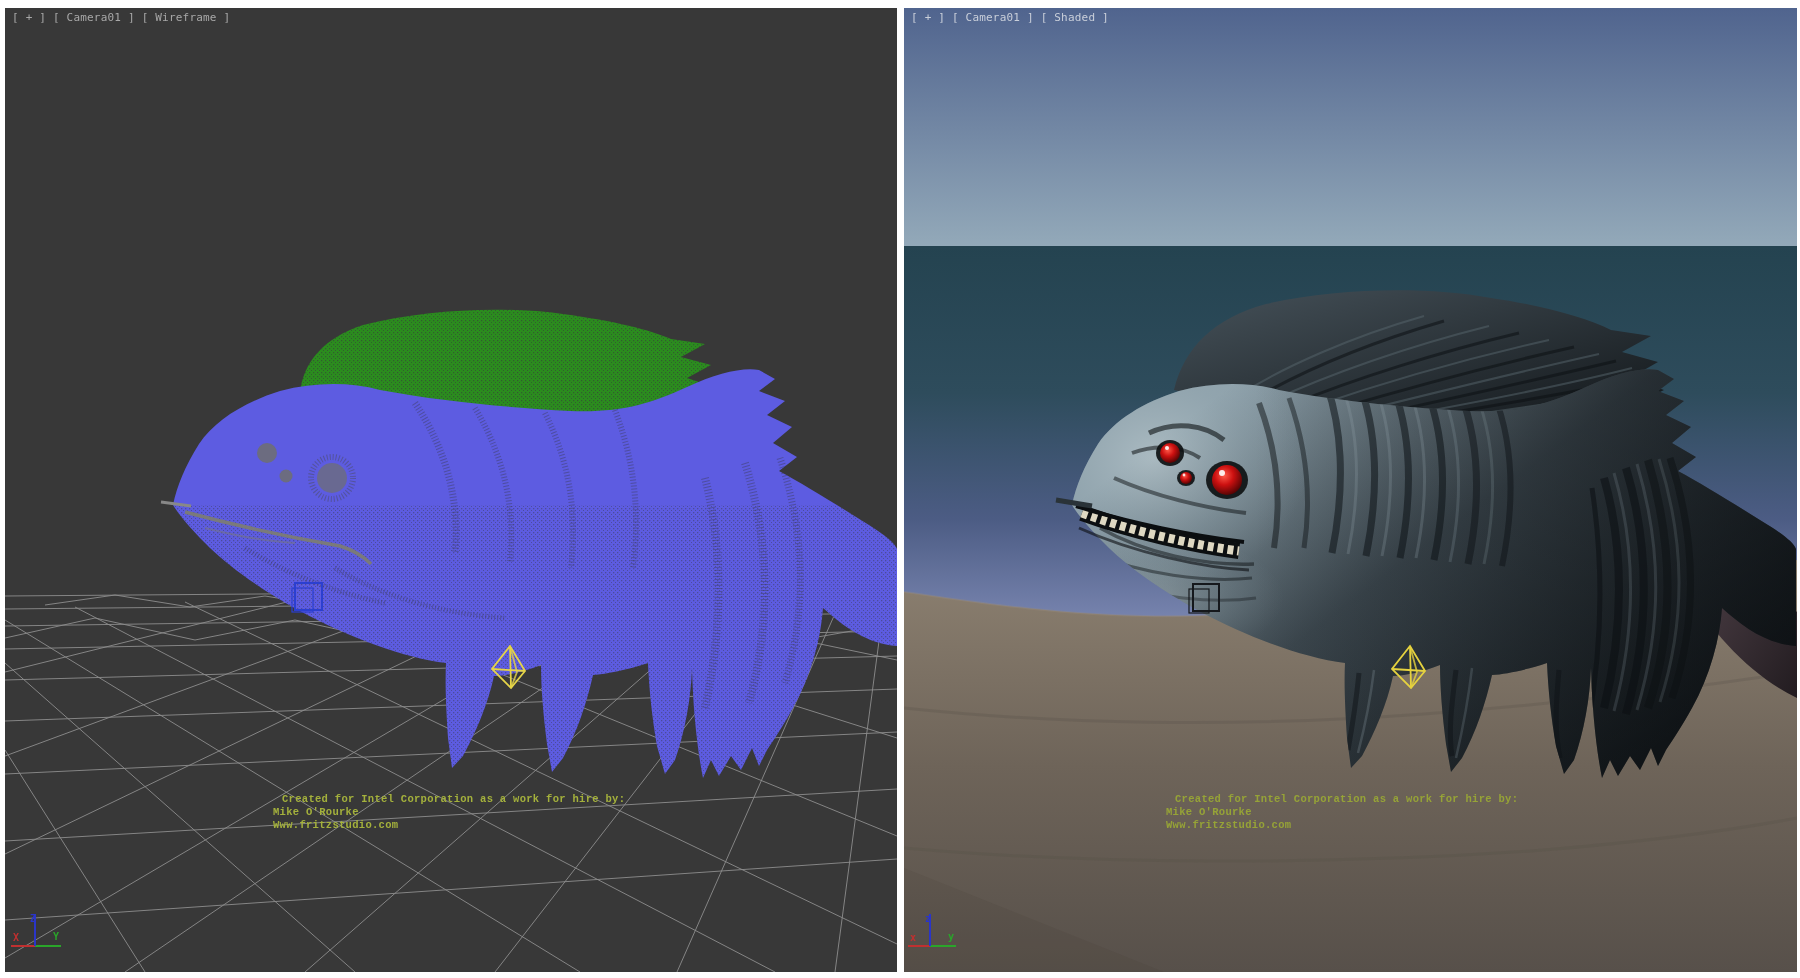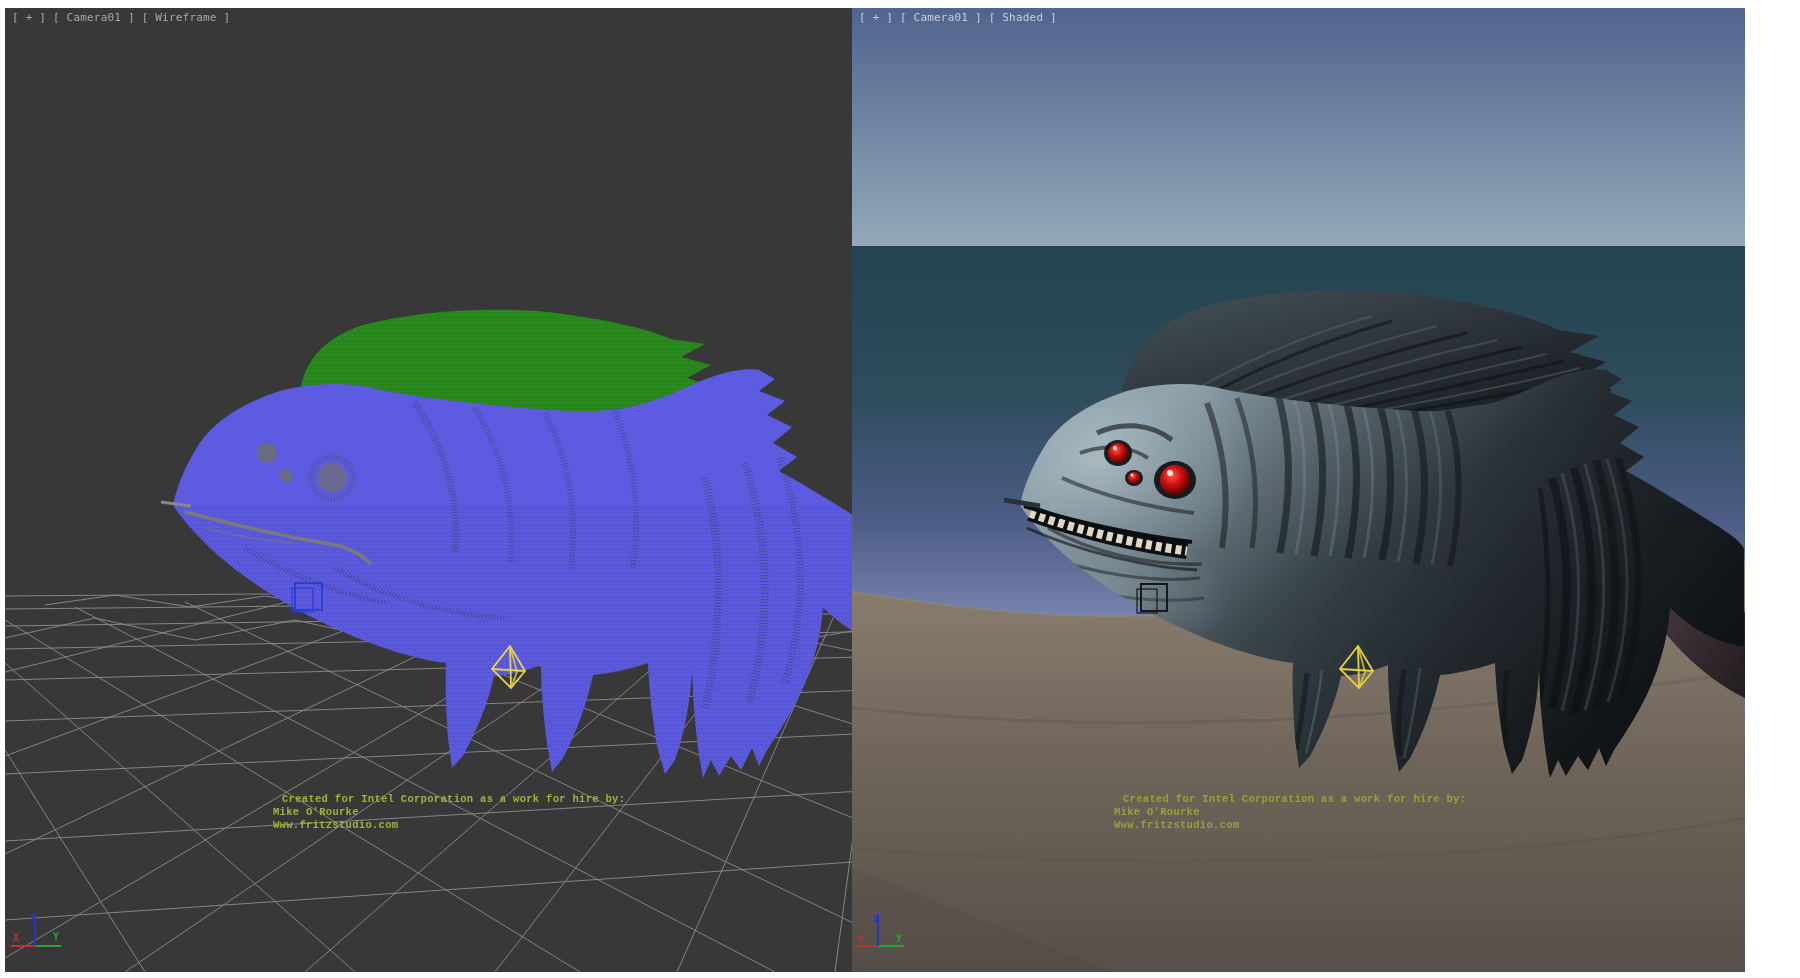--- a/index.html
+++ b/index.html
@@ -3,21 +3,21 @@
 <meta charset="utf-8">
 <style>
   html,body{margin:0;padding:0;}
   body{
     width:1800px;height:978px;position:relative;overflow:hidden;
     background:#ffffff;
     font-family:"Liberation Sans", sans-serif;
   }
   .vp{position:absolute;top:8px;height:964px;overflow:hidden;}
   .vp-left{left:5px;width:892px;background:var(--wireframe_bg,#383838);}
-  .vp-right{left:852px;width:893px;background:#50648e;}
+  .vp-right{left:904px;width:893px;background:#50648e;}
   .scene{position:absolute;left:0;top:0;}
   .vp-label{
     position:absolute;left:7px;top:3px;
     font-family:"DejaVu Sans Mono", monospace;
     font-size:11px;letter-spacing:0.2px;
     z-index:5;cursor:pointer;user-select:none;
   }
   .vp-left .vp-label{color:#a8a8a8;}
   .vp-right .vp-label{color:#c9cfda;}
   .credit{

